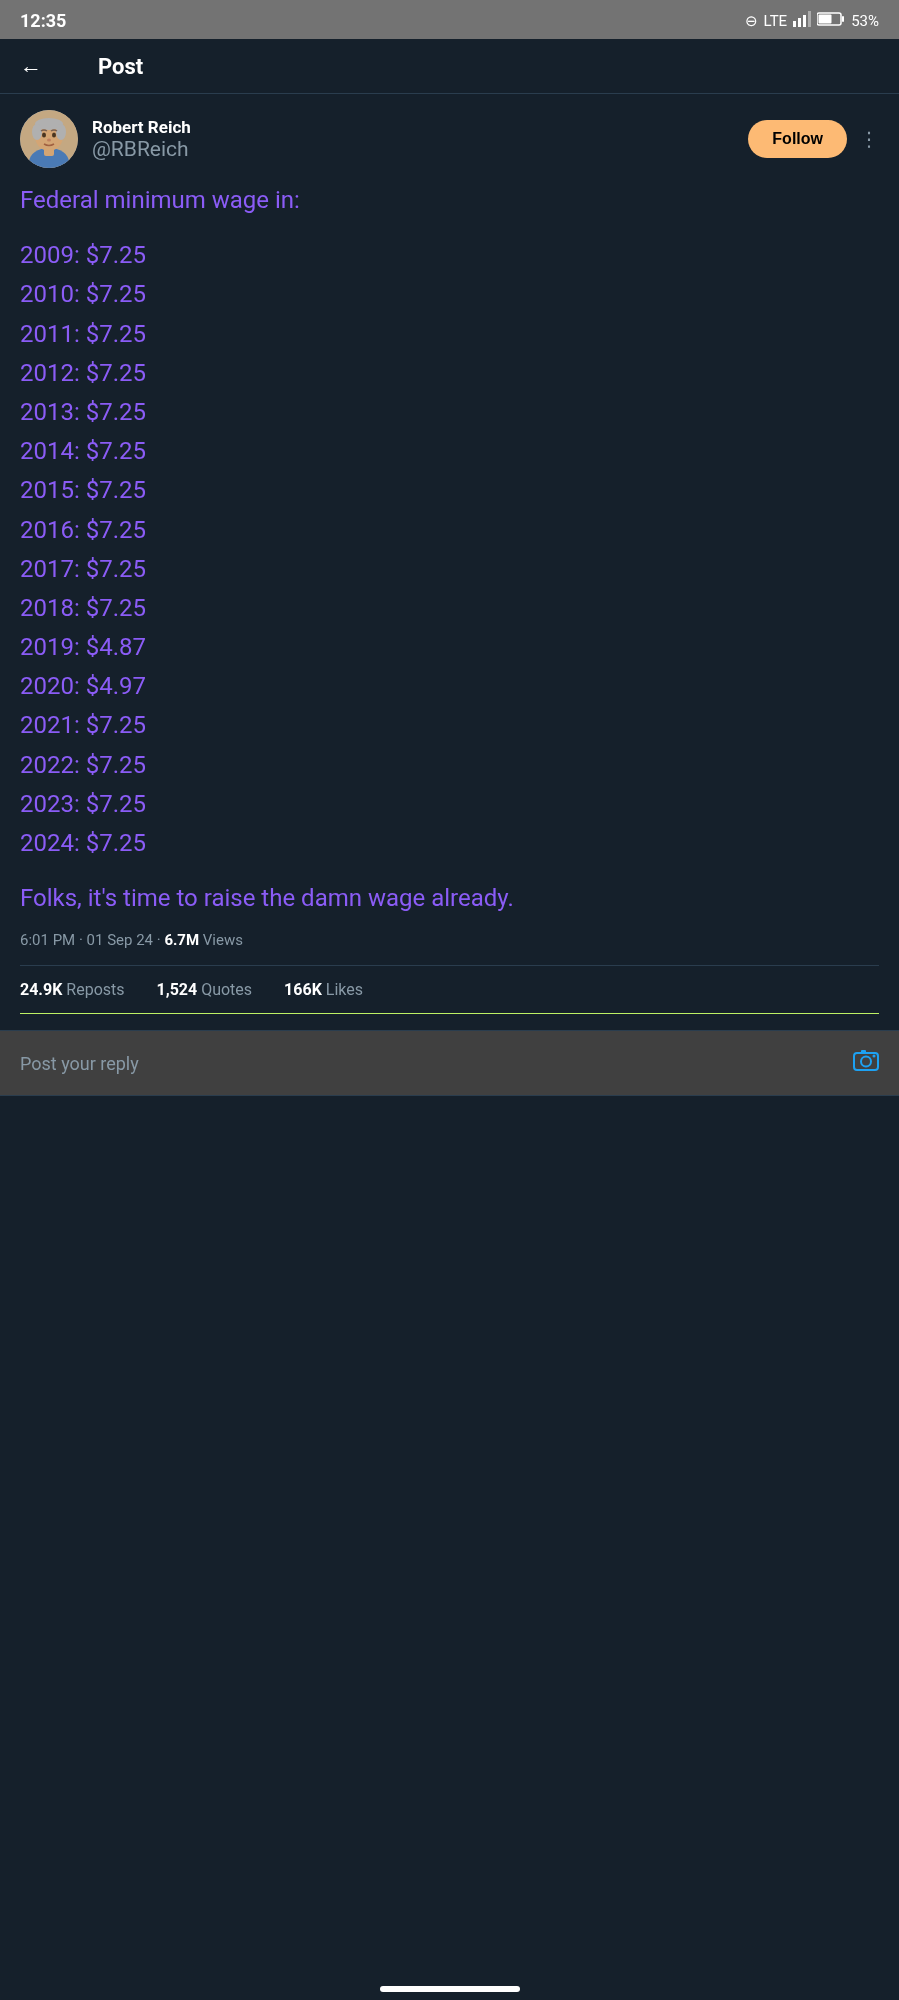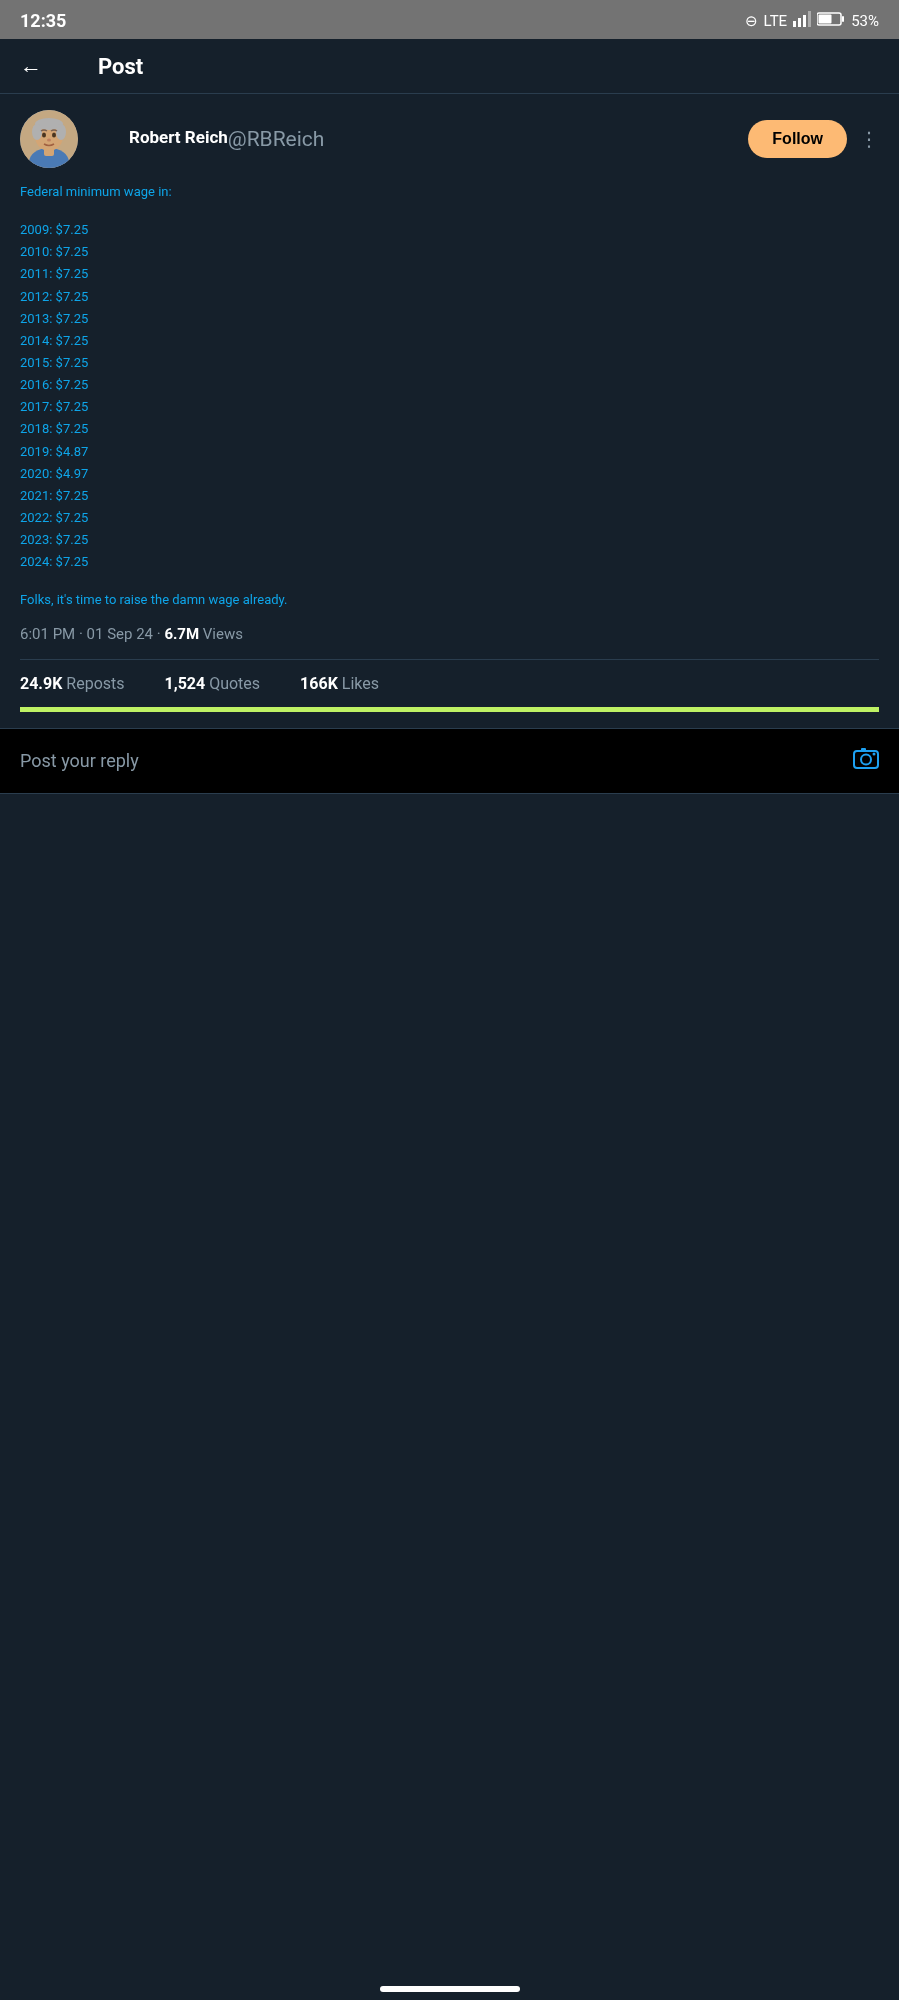--- a/index.html
+++ b/index.html
@@ -91,22 +91,21 @@
       background: linear-gradient(135deg, #8fa8c0 0%, #c0a888 50%, #a0a0a0 100%);
       display: flex;
       align-items: center;
       justify-content: center;
       overflow: hidden;
       flex-shrink: 0;
     }
 
     .user-names {
       display: flex;
-      flex-direction: row;
-      margin-left: 37px;
+      flex-direction: column;
     }
 
     .display-name {
       font-size: 17px;
       font-weight: 700;
       color: #ffffff;
     }
 
     .username {
       font-size: 21px;
@@ -131,23 +130,23 @@
     }
 
     .more-options {
       color: #8899a6;
       font-size: 20px;
       cursor: pointer;
     }
 
     
     .post-content {
-      font-size: 13px;
+      font-size: 24px;
       line-height: 1.55;
-      color: #0ea5e9;
+      color: #8b5cf6;
       margin-bottom: 13px;
     }
 
     .post-intro {
       margin-bottom: 18px;
     }
 
     .wage-list {
       margin-bottom: 18px;
     }
@@ -169,44 +168,44 @@
     }
 
     .timestamp .views-count {
       color: #ffffff;
       font-weight: 700;
     }
 
     
     .stats-row {
       display: flex;
-      gap: 40px;
+      gap: 32px;
       padding: 14px 0;
       border-top: 1px solid #2a3d4e;
-      border-bottom: 5px solid #bef264;
+      border-bottom: 1px solid #bef264;
     }
 
     .stat-item {
       font-size: 16px;
       color: #8899a6;
     }
 
     .stat-item .stat-number {
       font-weight: 700;
       color: #ffffff;
     }
 
     
     .reply-box {
       display: flex;
       align-items: center;
       justify-content: space-between;
       padding: 18px 20px;
       border-bottom: 1px solid #2a3d4e;
-      background-color: #000000;
+      background-color: #404040;
     }
 
     .reply-placeholder {
       font-size: 18px;
       color: #8899a6;
     }
 
     .camera-icon {
       color: #1da1f2;
       font-size: 24px;

